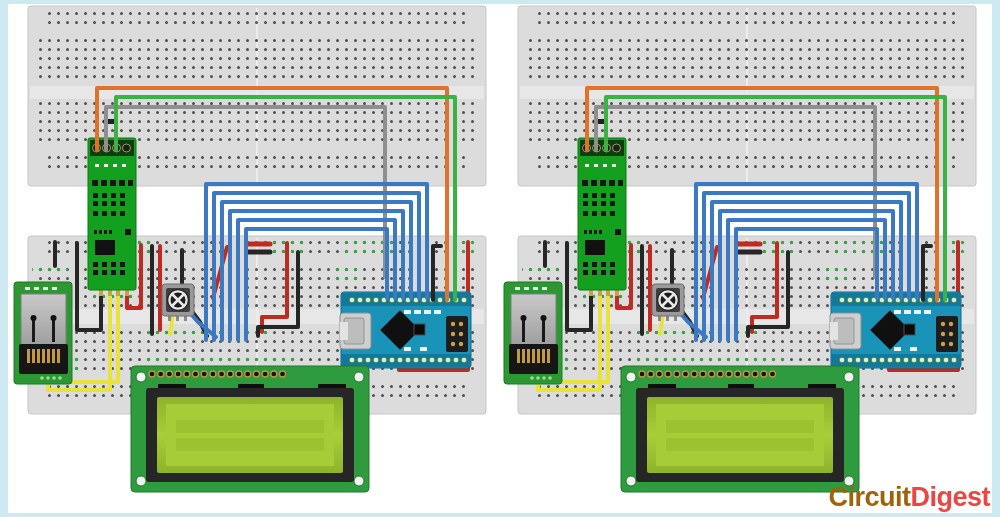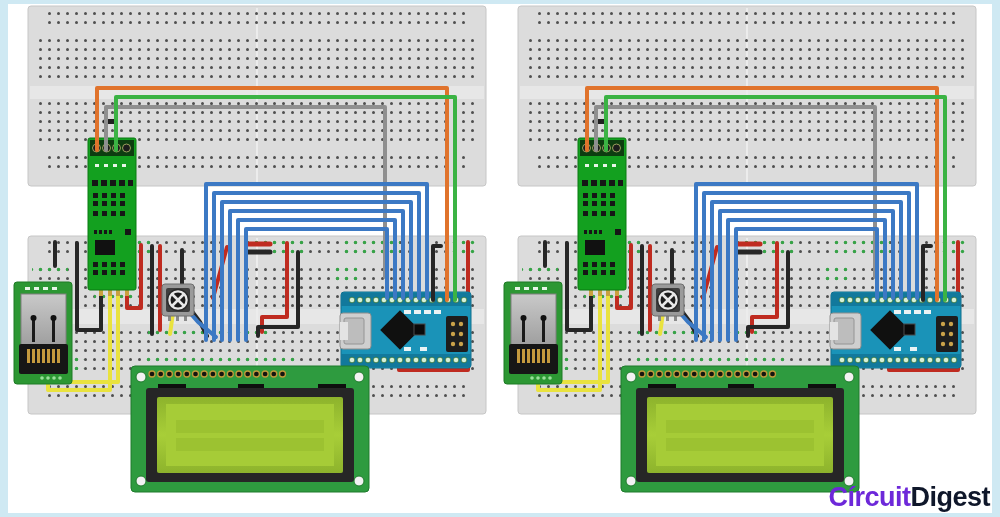--- a/index.html
+++ b/index.html
@@ -1,21 +1,21 @@
 <!DOCTYPE html>
 <html><head>
 <meta charset="utf-8">
 <style>
   html,body{margin:0;padding:0;background:#ffffff;}
   .stage{position:relative;width:1000px;height:517px;background:#ffffff;overflow:hidden;
          font-family:"Liberation Sans", sans-serif;}
   .logo{position:absolute;right:10px;bottom:4px;font-size:27px;font-weight:bold;
         letter-spacing:-0.5px;white-space:nowrap;}
-  .logo-dark{color:#6d28d9;text-align:right;}
-  .logo-blue{color:#0f172a;}
+  .logo-dark{color:#a16207;text-align:right;}
+  .logo-blue{color:#ef4444;}
   svg{position:absolute;left:0;top:0;}
 </style>
 </head>
 <body>
 
 <div class="stage">
 
 <svg width="1000" height="517" viewBox="0 0 1000 517">
   <defs>
     <pattern id="dots" patternUnits="userSpaceOnUse" width="9" height="9">

